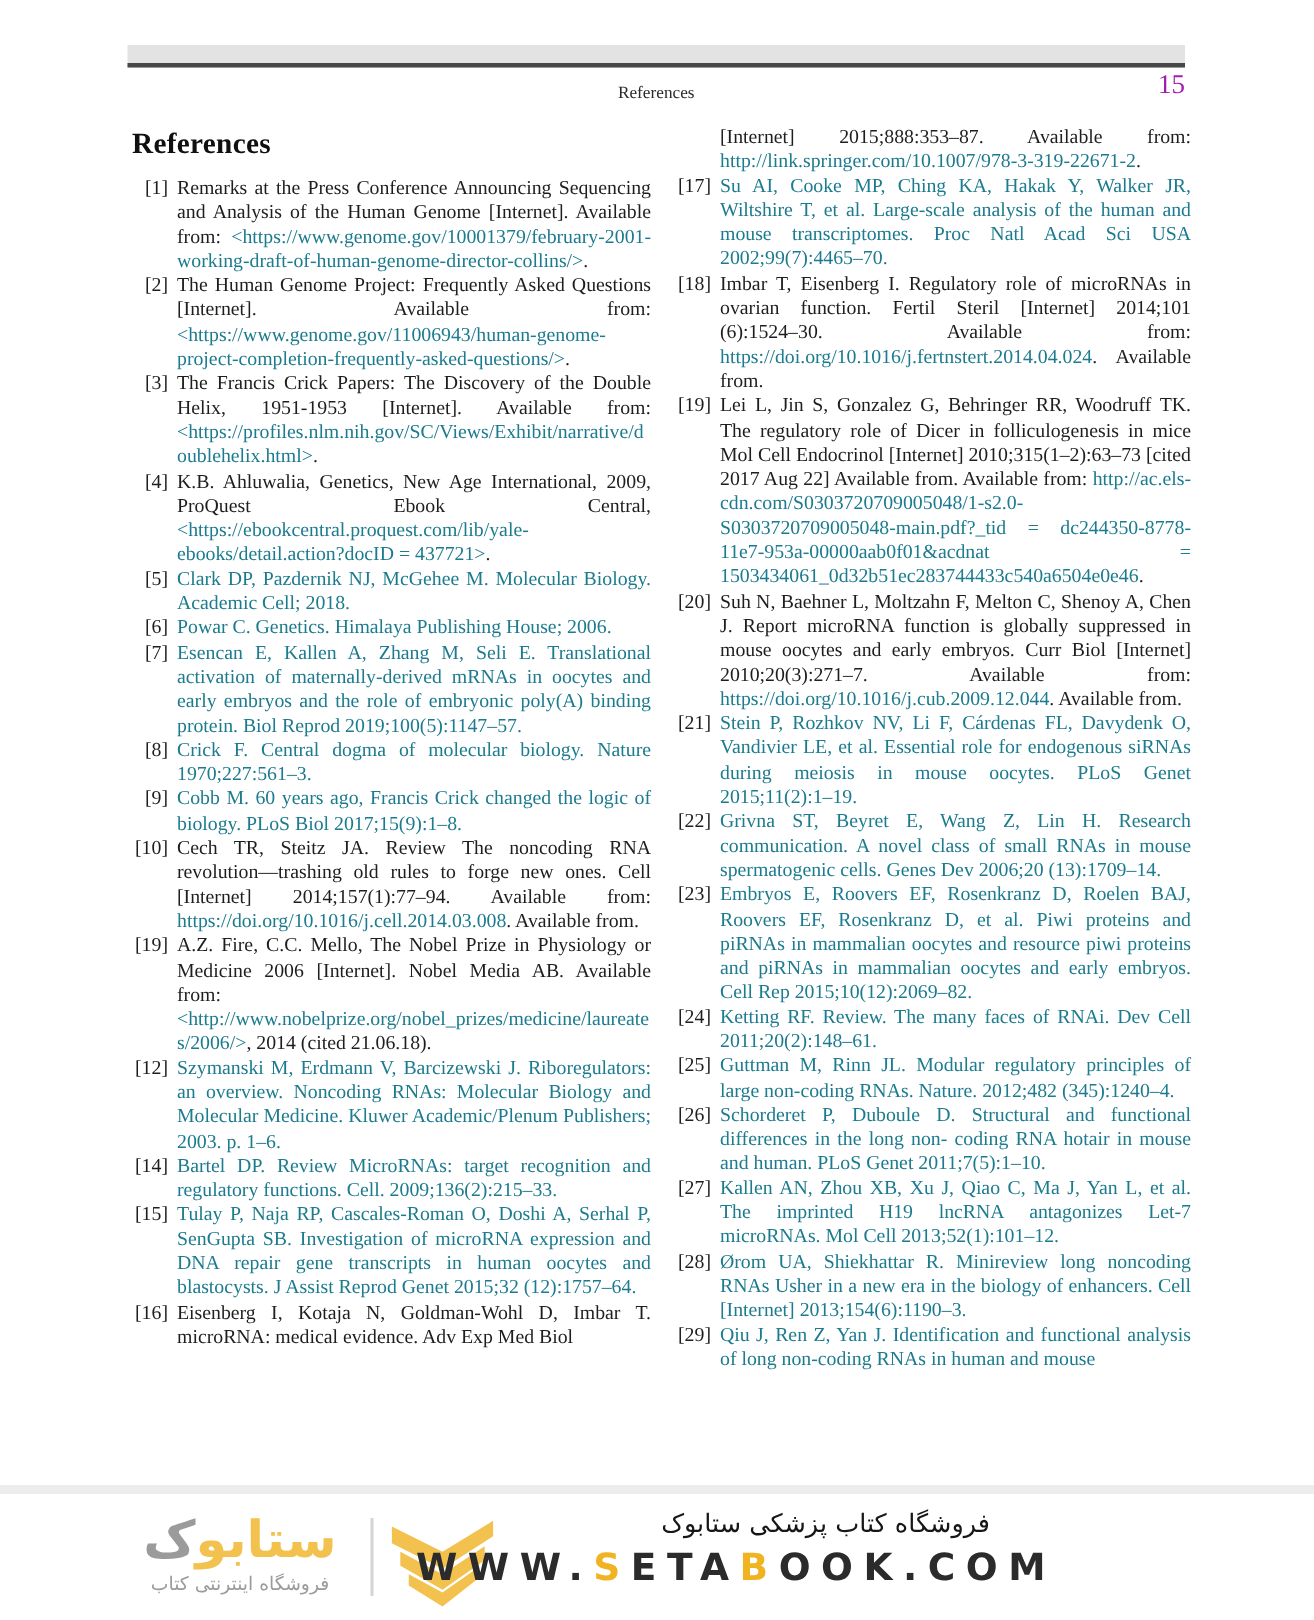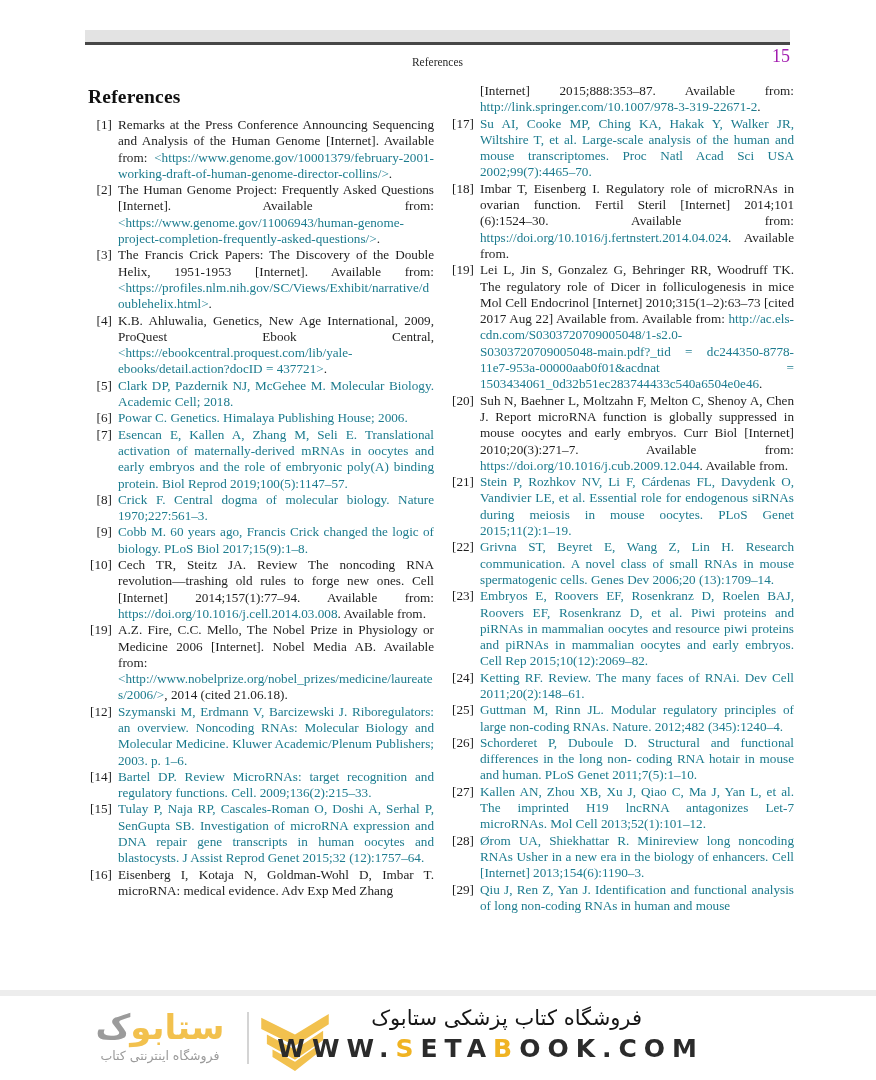--- a/index.html
+++ b/index.html
@@ -39,22 +39,22 @@
   .footer { position:absolute; left:0; top:1000px; width:712px; height:80px; font-family:"DejaVu Sans",sans-serif; }
   .logo-group { position:absolute; left:85px; top:8px; display:flex; align-items:flex-start; }
   .wordmark-block { width:150px; text-align:center; }
   .wordmark { direction:rtl; font-size:34px; font-weight:bold; line-height:38px; white-space:nowrap; }
   .wm-yellow { color:var(--logoyellow,#f2c14e); }
   .wm-gray   { color:var(--logogray,#9b9b9b); }
   .logo-caption { margin-top:2px; direction:rtl; font-size:12.5px; color:var(--logogray,#9b9b9b); }
   .logo-divider { width:2px; height:52px; background:#d4d4d4; margin:4px 10px 0 12px; }
   .emblem { margin-top:4px; }
   .footer-right { position:absolute; right:8px; top:6px; text-align:right; }
-  .store-name { direction:rtl; font-size:21px; color:#161616; padding-left:60px; padding-right:0;
-                margin-right:62px; }
+  .store-name { direction:rtl; font-size:17px; color:#161616; padding-left:60px; padding-right:0;
+                margin-right:44px; }
   .site-url { margin-top:4px; font-size:25px; font-weight:bold; letter-spacing:7px; white-space:nowrap; }
   .u-dark { color:#2b2b2b; }
   .u-yellow { color:var(--urlyellow,#f0b322); }
 </style>
 </head>
 <body>
 
 <div class="page" style="--teal: #1c7b8e; --body: #1e1e1e; --barfill: #e3e3e3; --barline: #474747; --logoyellow: #f2c14e; --logogray: #9b9b9b; --urlyellow: #f0b322;">
 
   <div class="top-bar"></div>
@@ -115,21 +115,21 @@
       <div class="ref">
         <span class="ref-num">[14]</span>
         <span class="ref-body"><span class="seg-t">Bartel DP. Review MicroRNAs: target recognition and regulatory functions. Cell. 2009;136(2):215–33.</span></span>
       </div>
       <div class="ref">
         <span class="ref-num">[15]</span>
         <span class="ref-body"><span class="seg-t">Tulay P, Naja RP, Cascales-Roman O, Doshi A, Serhal P, SenGupta SB. Investigation of microRNA expression and DNA repair gene transcripts in human oocytes and blastocysts. J Assist Reprod Genet 2015;32 (12):1757–64.</span></span>
       </div>
       <div class="ref">
         <span class="ref-num">[16]</span>
-        <span class="ref-body"><span class="seg-k">Eisenberg I, Kotaja N, Goldman-Wohl D, Imbar T. microRNA: medical evidence. Adv Exp Med Zhang</span></span>
+        <span class="ref-body"><span class="seg-k">Eisenberg I, Kotaja N, Goldman-Wohl D, Imbar T. microRNA: medical evidence. Adv Exp Med Biol</span></span>
       </div>
     </div>
   <div class="col col-right" id="col-right">
       <div class="ref">
         <span class="ref-num"></span>
         <span class="ref-body"><span class="seg-k">[Internet] 2015;888:353–87. Available from: </span><span class="seg-t">http://link.springer.com/10.1007/978-3-319-22671-2</span><span class="seg-k">.</span></span>
       </div>
       <div class="ref">
         <span class="ref-num">[17]</span>
         <span class="ref-body"><span class="seg-t">Su AI, Cooke MP, Ching KA, Hakak Y, Walker JR, Wiltshire T, et al. Large-scale analysis of the human and mouse transcriptomes. Proc Natl Acad Sci USA 2002;99(7):4465–70.</span></span>

